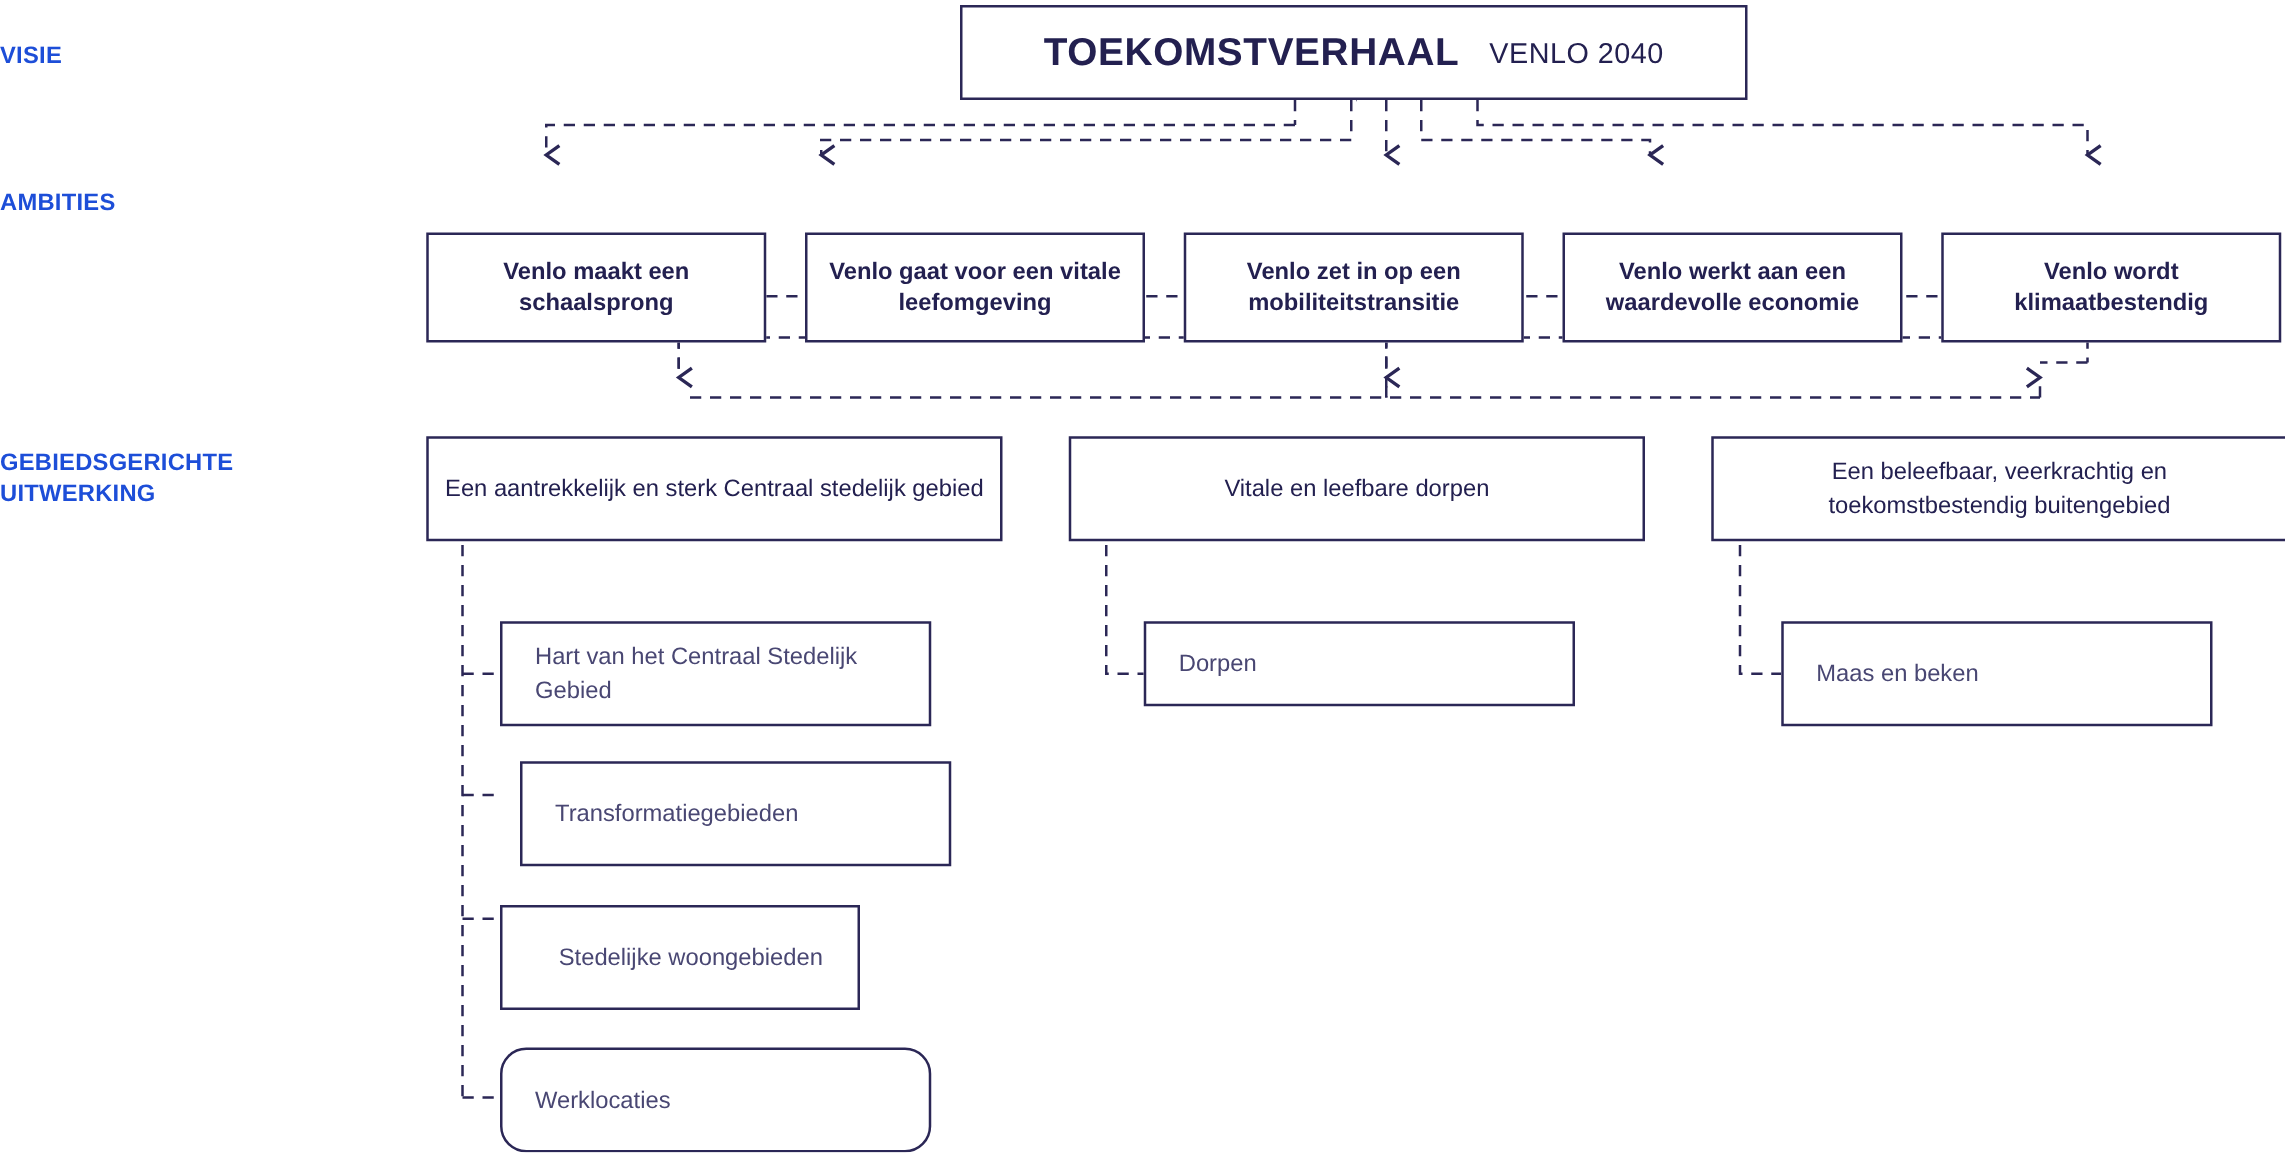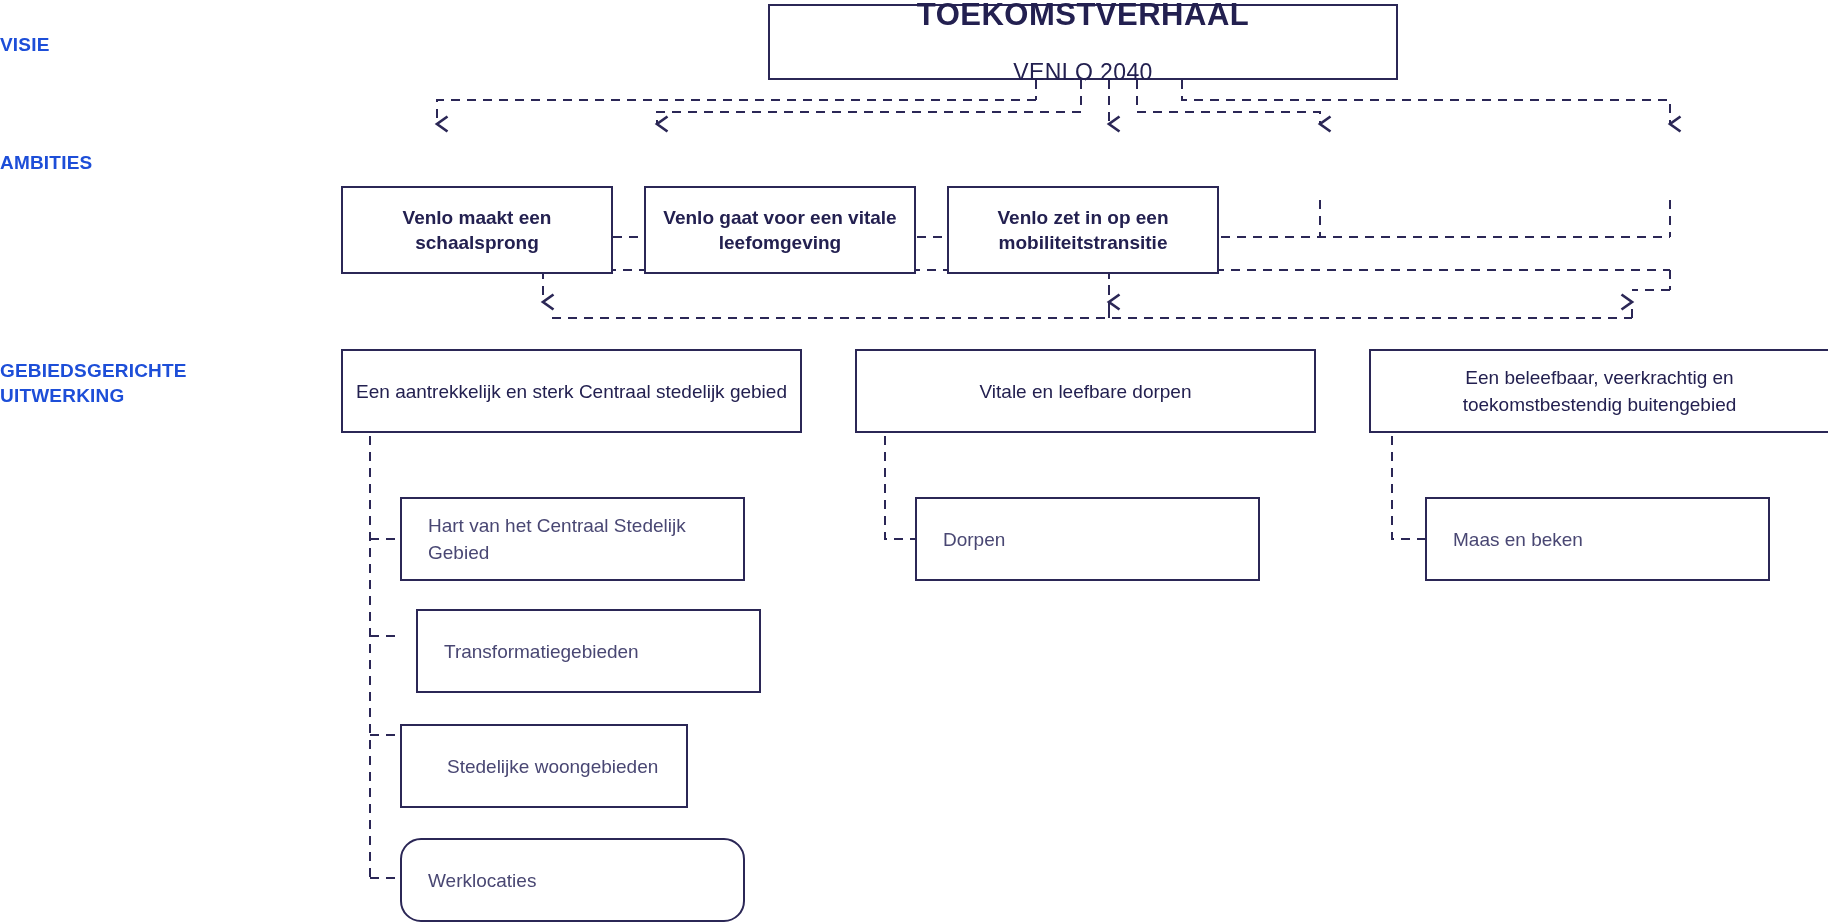--- a/index.html
+++ b/index.html
@@ -37,21 +37,21 @@
     box-sizing: border-box;
     border: 2px solid #2b2756;
     background: #ffffff;
     display: flex;
     align-items: center;
     justify-content: center;
     text-align: center;
     color: #232050;
   }
   .title-box {
-    flex-direction: column;
+    flex-direction: row;
     justify-content: center;
     gap: 24px;
   }
   .title-main {
     font-size: 31px;
     font-weight: bold;
     letter-spacing: 0.5px;
     line-height: 36px;
   }
   .title-sub {
@@ -158,33 +158,35 @@
     <div class="title-main">TOEKOMSTVERHAAL</div>
     <div class="title-sub">VENLO 2040</div>
   </div>
 
   <div class="box ambition" style="left:341px; top:146px; width:272px; height:88px;">Venlo maakt een schaalsprong</div>
 
   <div class="box ambition" style="left:644px; top:146px; width:272px; height:88px;">Venlo gaat voor een vitale leefomgeving</div>
 
   <div class="box ambition" style="left:947px; top:146px; width:272px; height:88px;">Venlo zet in op een mobiliteitstransitie</div>
 
+  <div class="box ambition" style="left:1250px; top:146px; width:272px; height:88px;">Venlo werkt aan een waardevolle economie</div>
 
+  <div class="box ambition" style="left:1553px; top:146px; width:272px; height:88px;">Venlo wordt klimaatbestendig</div>
 
   <div class="box area" style="left:341px; top:349px; width:461px; height:84px;">Een aantrekkelijk en sterk Centraal stedelijk gebied</div>
 
   <div class="box area" style="left:855px; top:349px; width:461px; height:84px;">Vitale en leefbare dorpen</div>
 
   <div class="box area" style="left:1369px; top:349px; width:461px; height:84px;">Een beleefbaar, veerkrachtig en toekomstbestendig buitengebied</div>
 
   <div class="box sub" style="left:400px; top:497px; width:345px; height:84px;">Hart van het Centraal Stedelijk Gebied</div>
 
   <div class="box sub" style="left:400px; top:609px; width:345px; height:84px;margin-left:16px;">Transformatiegebieden</div>
 
   <div class="box sub" style="left:400px; top:724px; width:288px; height:84px;padding-left:45px;">Stedelijke woongebieden</div>
 
   <div class="box sub" style="left:400px; top:838px; width:345px; height:84px;border-radius:21px;">Werklocaties</div>
 
-  <div class="box sub" style="left:915px; top:497px; width:345px; height:84px;">Dorpen</div>
+  <div class="box sub" style="left:915px; top:497px; width:345px; height:68px;">Dorpen</div>
 
   <div class="box sub" style="left:1425px; top:497px; width:345px; height:84px;">Maas en beken</div>
 
 </div>
 
 </body></html>

